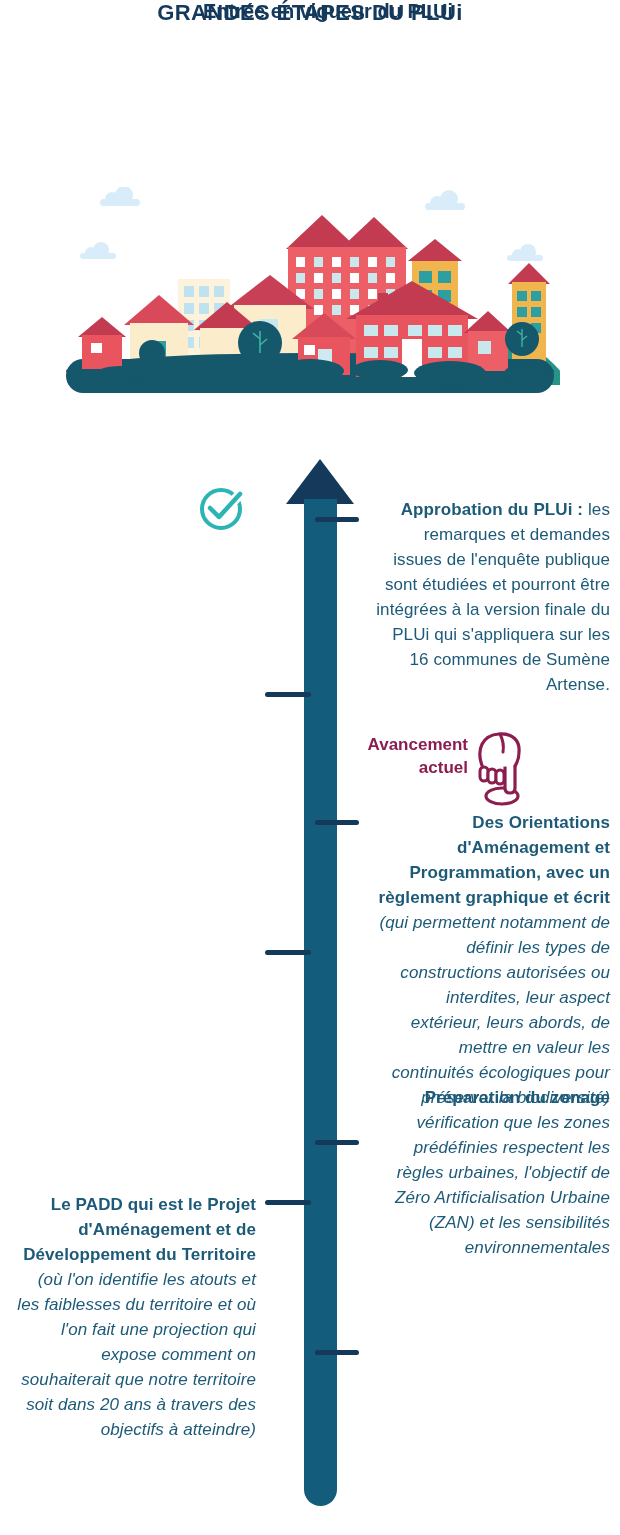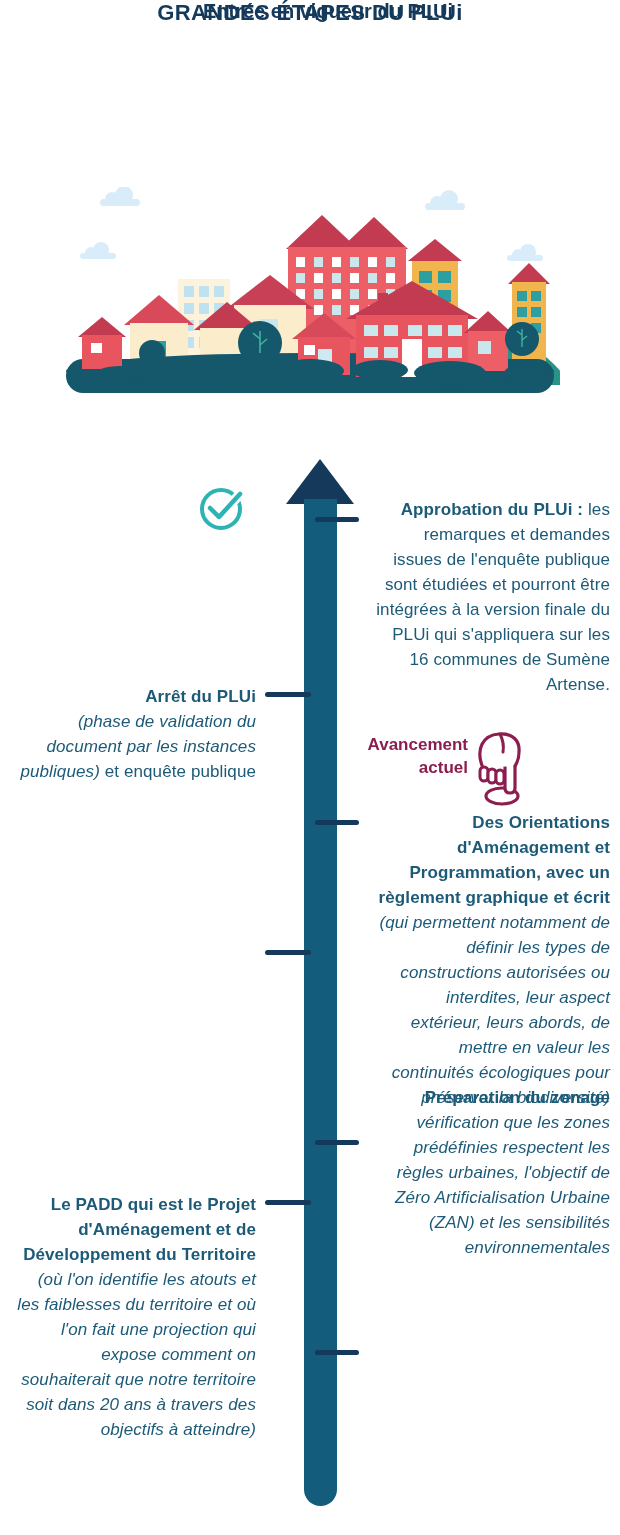--- a/index.html
+++ b/index.html
@@ -230,21 +230,20 @@
   <div class="abs tick tick-right" style="top:1350px"></div>
 
   <div class="abs tick tick-left" style="top:692px"></div>
   <div class="abs tick tick-left" style="top:950px"></div>
   <div class="abs tick tick-left" style="top:1200px"></div>
 
   <div class="abs step right-step" style="top:497px"><span class="seg-b">Approbation du PLUi :</span><span class="seg-n"> les remarques et demandes issues de l'enquête publique sont étudiées et pourront être intégrées à la version finale du PLUi qui s'appliquera sur les 16 communes de Sumène Artense.</span></div>
   <div class="abs step right-step" style="top:810px"><span class="seg-b">Des Orientations d'Aménagement et Programmation, avec un règlement graphique et écrit</span><span class="seg-i"> (qui permettent notamment de définir les types de constructions autorisées ou interdites, leur aspect extérieur, leurs abords, de mettre en valeur les continuités écologiques pour préserver la biodiversité)</span></div>
   <div class="abs step right-step" style="top:1085px"><span class="seg-b">Préparation du zonage</span><br><span class="seg-i">vérification que les zones prédéfinies respectent les règles urbaines, l'objectif de Zéro Artificialisation Urbaine (ZAN) et les sensibilités environnementales</span></div>
 
-  <div class="abs step left-step" style="top:684px"><span class="seg-b">Arrêt du PLUi</span><br><span class="seg-i">(phase de validation du document par les instances publiques)</span><span class="seg-n"> et enquête publique</span></div>
   <div class="abs step left-step" style="top:1192px"><span class="seg-b">Le PADD qui est le Projet d'Aménagement et de Développement du Territoire</span><br><span class="seg-i">(où l'on identifie les atouts et les faiblesses du territoire et où l'on fait une projection qui expose comment on souhaiterait que notre territoire soit dans 20 ans à travers des objectifs à atteindre)</span></div>
 
   <div class="abs progress">Avancement actuel</div>
   <svg class="abs hand-icon" width="60" height="82" viewBox="0 0 60 82">
     <ellipse cx="34" cy="70" rx="16" ry="8" fill="none" stroke="#8c1d4f" stroke-width="3.2"></ellipse>
     <path d="M37 32 L37 62 Q37 67 42 67 Q47 67 47 62 L47 34" fill="#ffffff" stroke="#8c1d4f" stroke-width="3.2" stroke-linecap="round"></path>
     <path d="M15 42 C7 23 15 9 31 8 C45 7 52 15 51 26 C51 33 49 37 47 40" fill="#ffffff" stroke="#8c1d4f" stroke-width="3.2" stroke-linecap="round"></path>
     <path d="M32 8 C35 14 36 20 35 26" fill="none" stroke="#8c1d4f" stroke-width="3" stroke-linecap="round"></path>
     <g fill="#ffffff" stroke="#8c1d4f" stroke-width="3">
       <rect x="12" y="41" width="8" height="14" rx="4"></rect>

